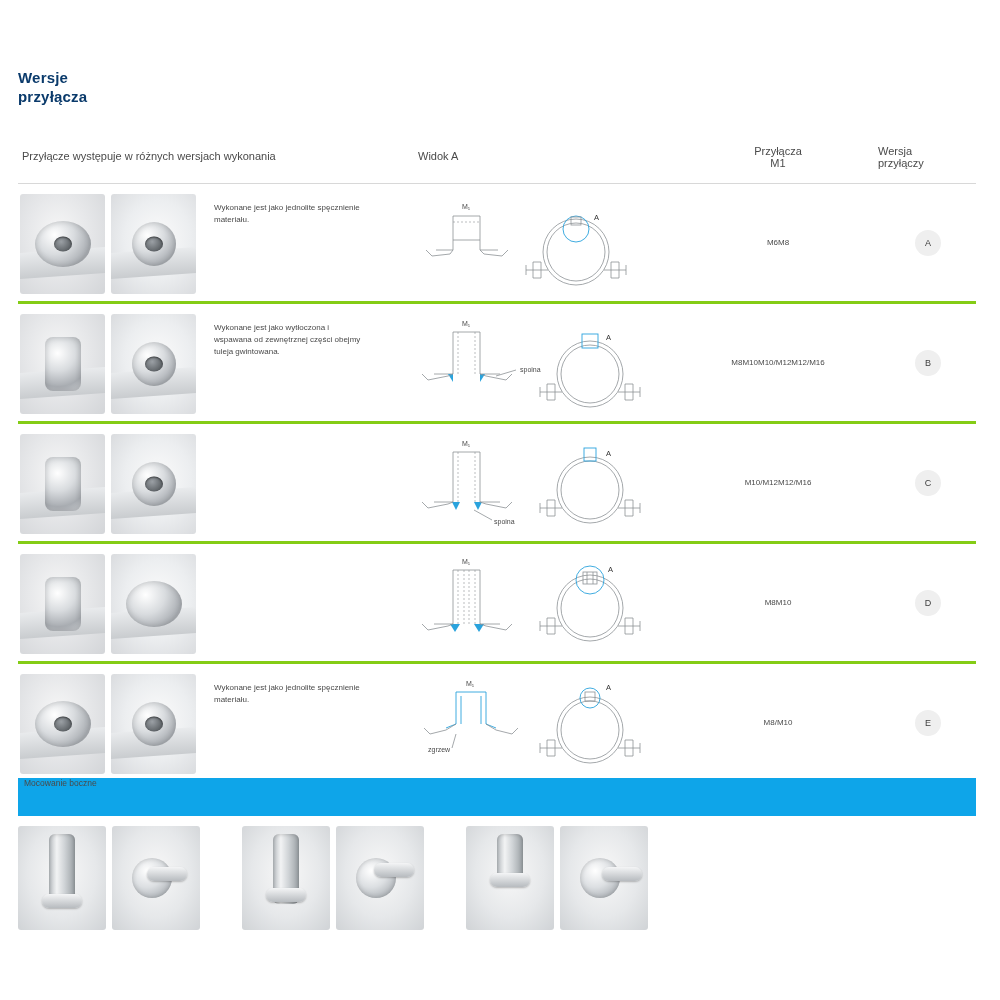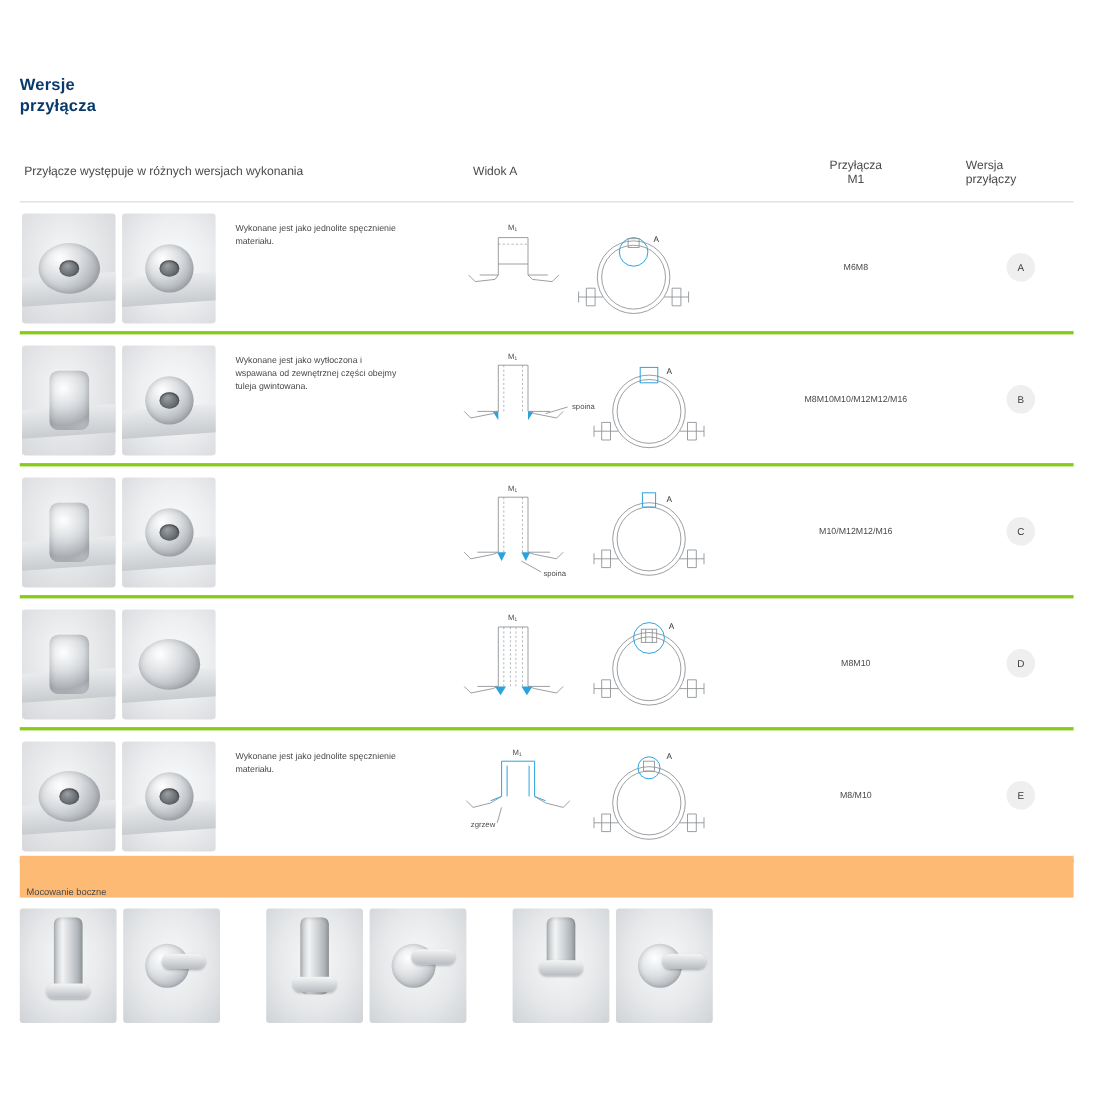--- a/index.html
+++ b/index.html
@@ -36,21 +36,21 @@
     height: 48px;
     border-bottom: 1px solid #d8d8d8;
   }
   .th {
     position: absolute;
     font-size: 11px;
     color: #4a4a4a;
     line-height: 12px;
   }
   .th-desc { left: 4px; top: 14px; }
-  .th-view { left: 412px; top: 14px; }
+  .th-view { left: 400px; top: 14px; }
   .th-m1   { left: 700px; top: 9px; width: 120px; text-align: center; }
   .th-ver  { left: 860px; top: 9px; width: 100px; text-align: left; }
 
   .row {
     position: relative;
     border-bottom: 3px solid #84cc16;
     height: 120px;
   }
   .row-photos {
     position: absolute;
@@ -126,22 +126,22 @@
     background: #efefef;
     display: flex; align-items: center; justify-content: center;
     font-size: 9px;
     color: #3c3c3c;
   }
   
   .side-head {
     position: absolute;
     left: 18px; top: 778px;
     width: 964px; height: 38px;
-    background: #fdba74;
-    display: flex; align-items: flex-end;
+    background: #0ea5e9;
+    display: flex; align-items: flex-start;
   }
   .side-head span {
     margin-left: 6px;
     font-size: 8.5px;
     color: #4a4a4a;
   }
   .side-photos {
     position: absolute;
     left: 18px; top: 826px;
     width: 964px; height: 110px;

